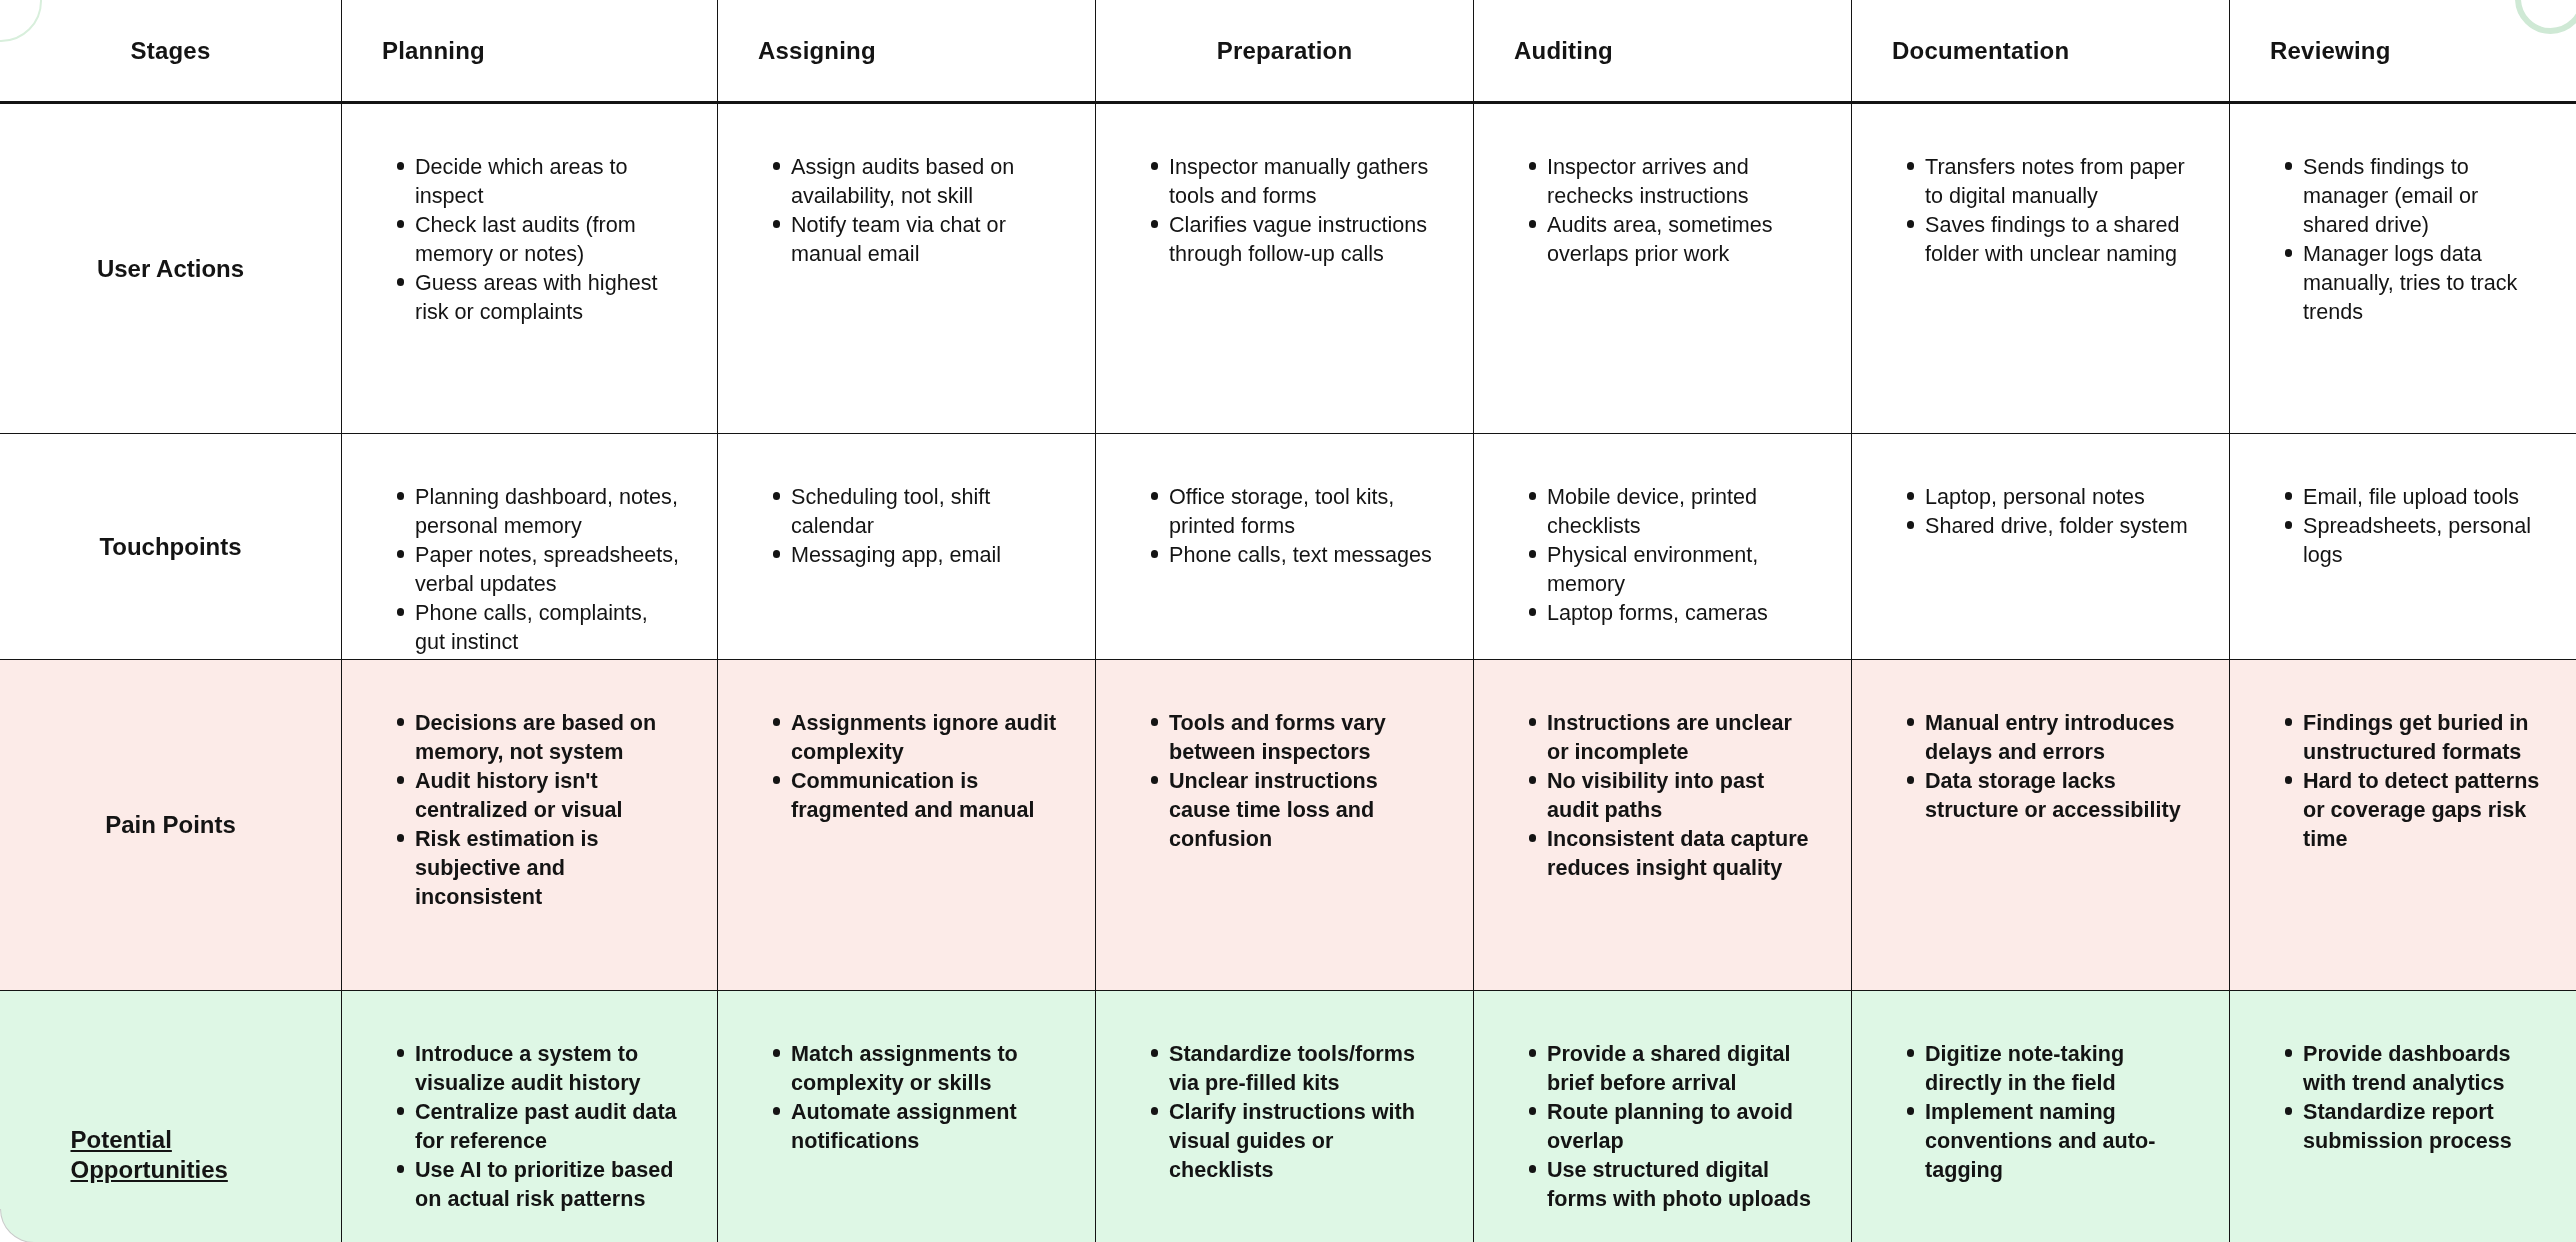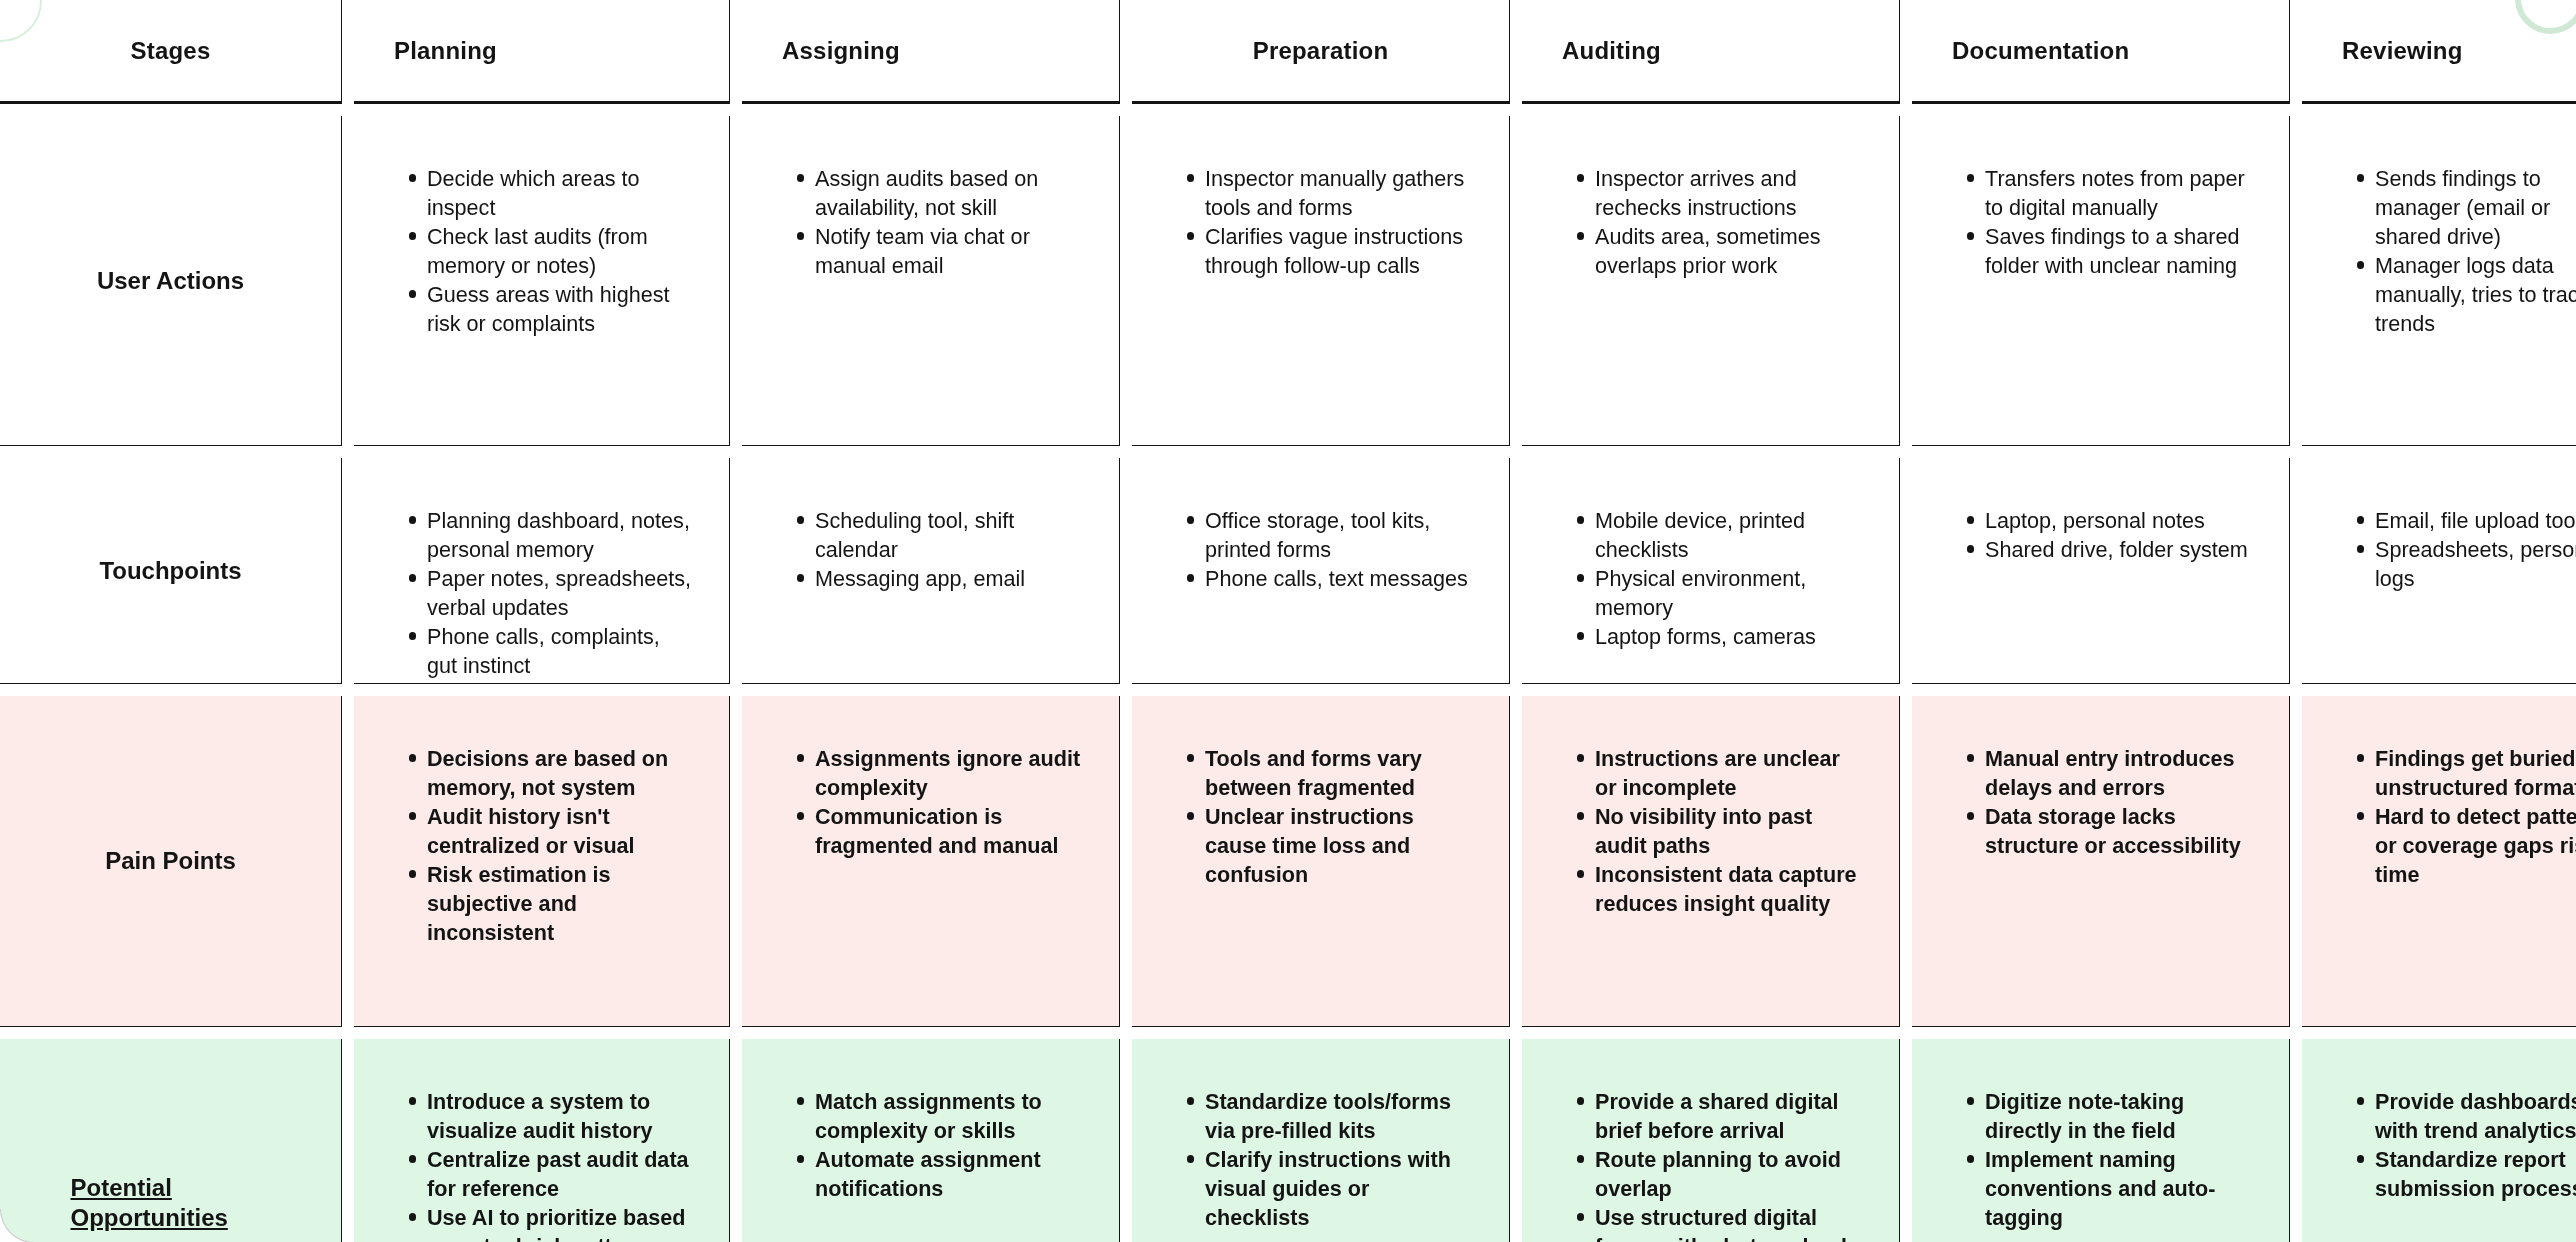--- a/index.html
+++ b/index.html
@@ -11,21 +11,20 @@
   html,body{margin:0;padding:0;}
   body{
     width:2576px;height:1243px;overflow:hidden;background:#ffffff;
     font-family:"Liberation Sans",sans-serif;color:var(--text);
   }
   .board{position:relative;width:2576px;height:1243px;overflow:hidden;background:#fff;}
   .grid{
     position:absolute;inset:0;display:grid;
     grid-template-columns:342px 376px 378px 378px 378px 378px 347px;
     grid-template-rows:104px 330px 226px 331px 327px;
-    gap:12px;
   }
   .grid > div{box-sizing:border-box;}
   .h{
     border-right:1.6px solid var(--line);border-bottom:3.2px solid var(--line);
     display:flex;align-items:center;font-weight:700;font-size:24px;letter-spacing:0.2px;
   }
   .stages-h{justify-content:center;}
   .stage-h{padding-left:40px;}
   .stage-h.centered{justify-content:center;padding-left:0;}
   .lastcol{border-right:none !important;}
@@ -171,21 +170,21 @@
         </ul>
       </div>
       <div class="cell pain">
         <ul>
           <li>Assignments ignore audit complexity</li>
           <li>Communication is fragmented and manual</li>
         </ul>
       </div>
       <div class="cell pain">
         <ul>
-          <li>Tools and forms vary between fragmented</li>
+          <li>Tools and forms vary between inspectors</li>
           <li>Unclear instructions cause time loss and confusion</li>
         </ul>
       </div>
       <div class="cell pain">
         <ul>
           <li>Instructions are unclear or incomplete</li>
           <li>No visibility into past audit paths</li>
           <li>Inconsistent data capture reduces insight quality</li>
         </ul>
       </div>

